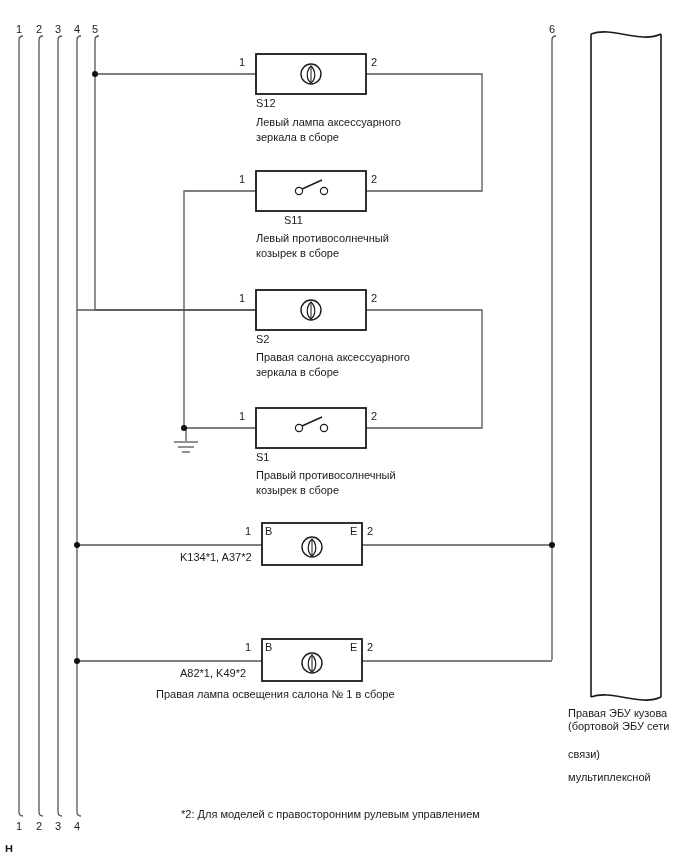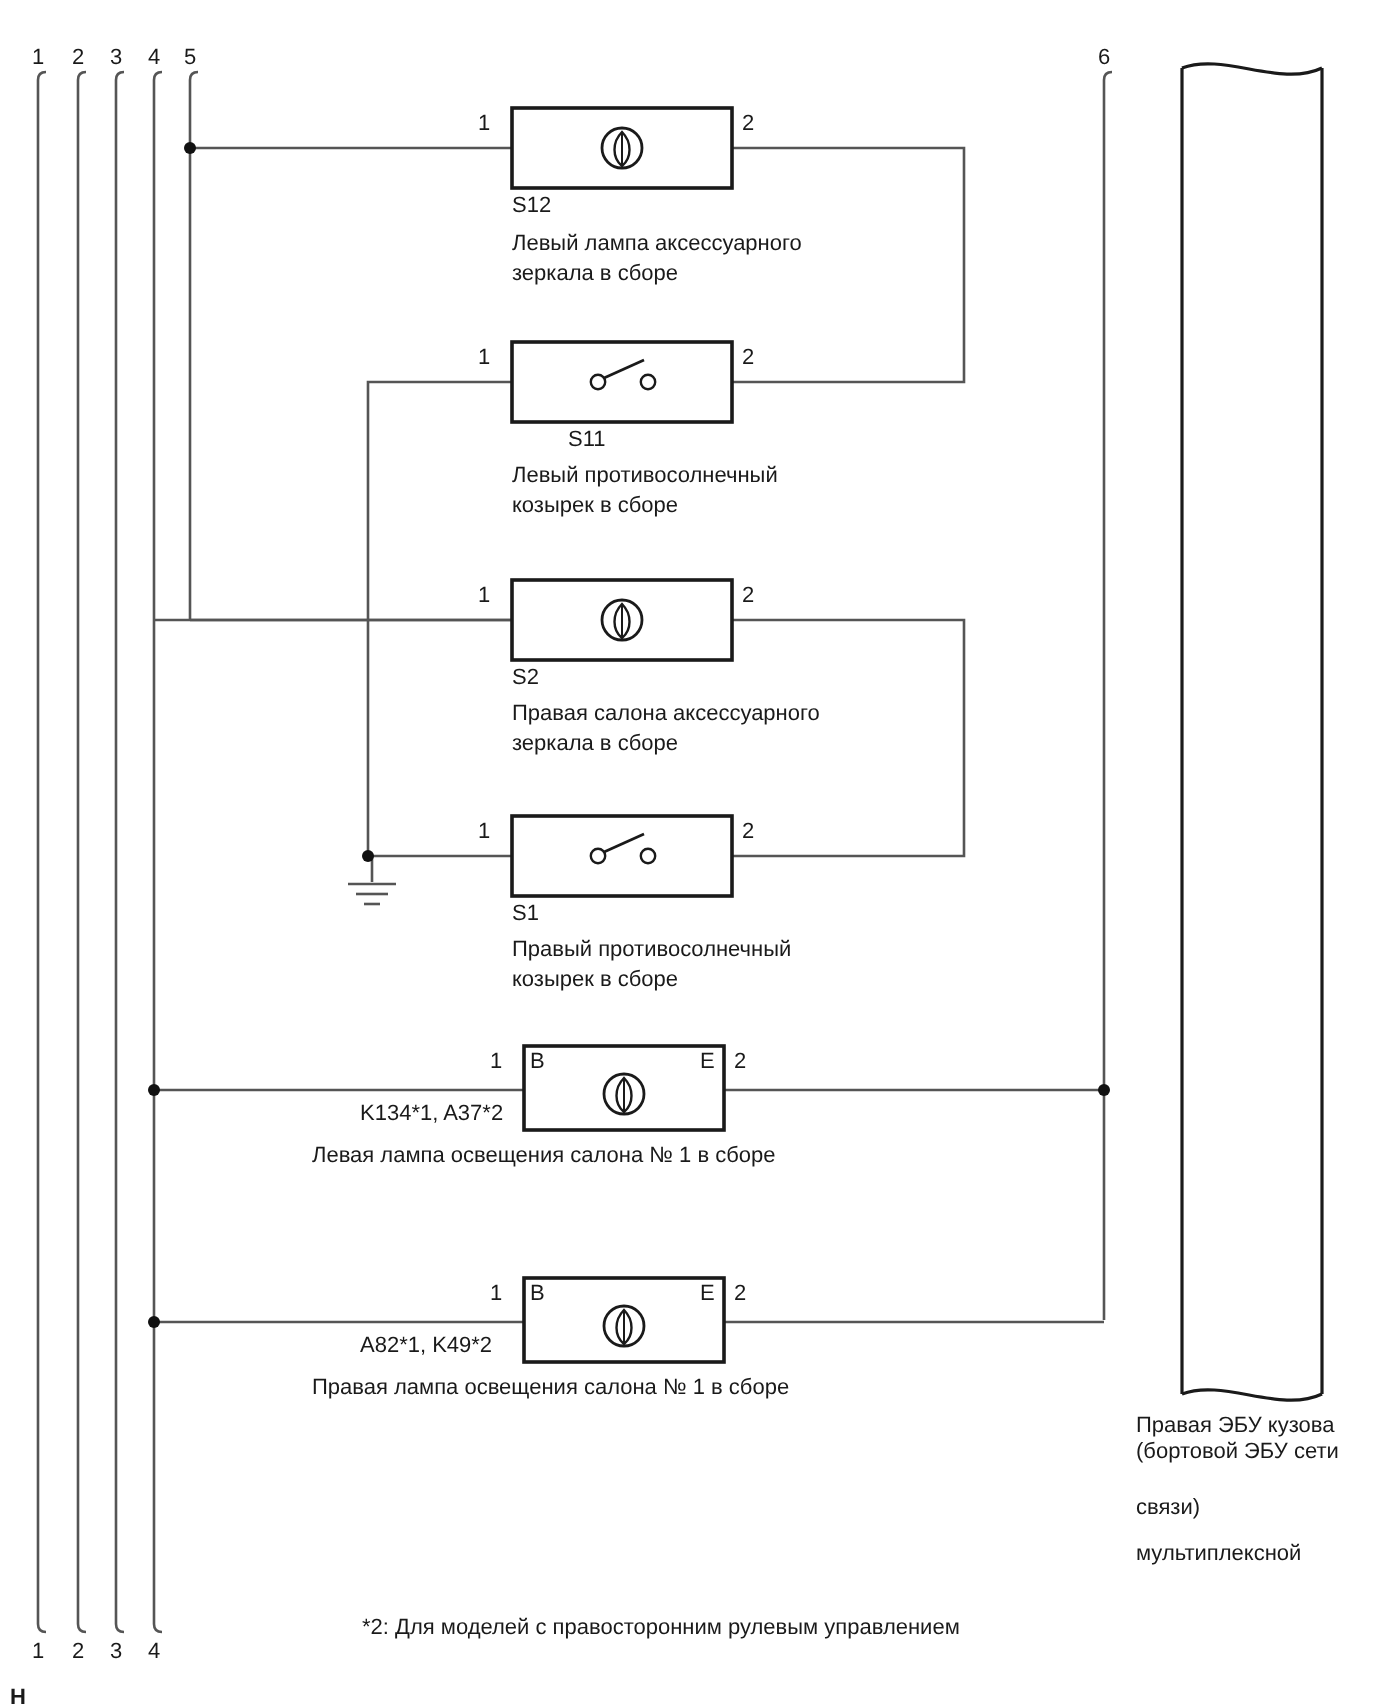--- a/index.html
+++ b/index.html
@@ -234,21 +234,20 @@
   <div class="lbl pin" style="left:371px; top:410px;">2</div>
   <div class="lbl code" style="left:256px; top:451px;">S1</div>
   <div class="lbl desc" style="left:256px; top:468px;">Правый противосолнечный</div>
   <div class="lbl desc" style="left:256px; top:483px;">козырек в сборе</div>
 
   <div class="lbl pin" style="left:245px; top:525px;">1</div>
   <div class="lbl pin" style="left:367px; top:525px;">2</div>
   <div class="lbl term-in-box" style="left:265px; top:525px;">B</div>
   <div class="lbl term-in-box" style="left:350px; top:525px;">E</div>
   <div class="lbl code" style="left:180px; top:551px;">K134*1, A37*2</div>
-  <div class="lbl desc" style="left:156px; top:571px;">Левая лампа освещения салона № 1 в сборе</div>
 
   <div class="lbl pin" style="left:245px; top:641px;">1</div>
   <div class="lbl pin" style="left:367px; top:641px;">2</div>
   <div class="lbl term-in-box" style="left:265px; top:641px;">B</div>
   <div class="lbl term-in-box" style="left:350px; top:641px;">E</div>
   <div class="lbl code" style="left:180px; top:667px;">A82*1, K49*2</div>
   <div class="lbl desc" style="left:156px; top:687px;">Правая лампа освещения салона № 1 в сборе</div>
 
   <div class="lbl ecu" style="left:568px; top:707px;">Правая ЭБУ кузова</div>
   <div class="lbl ecu" style="left:568px; top:720px;">(бортовой ЭБУ сети</div>

